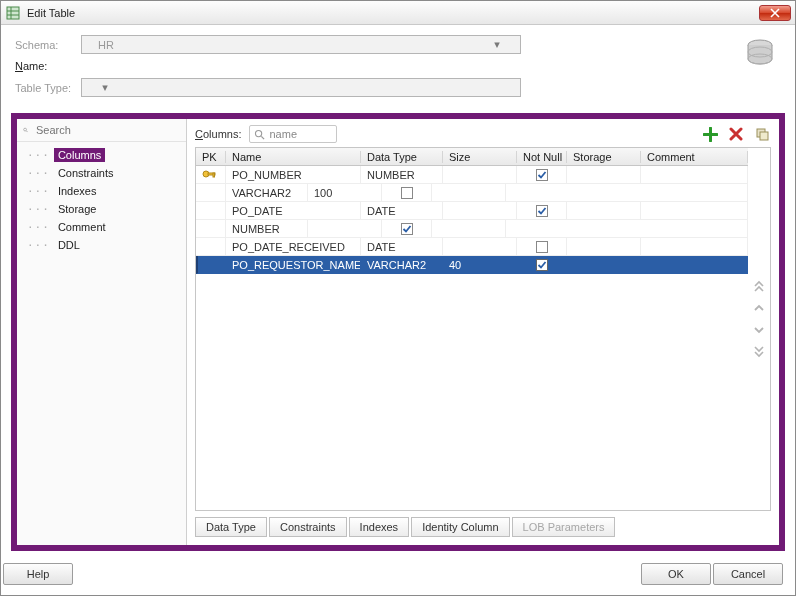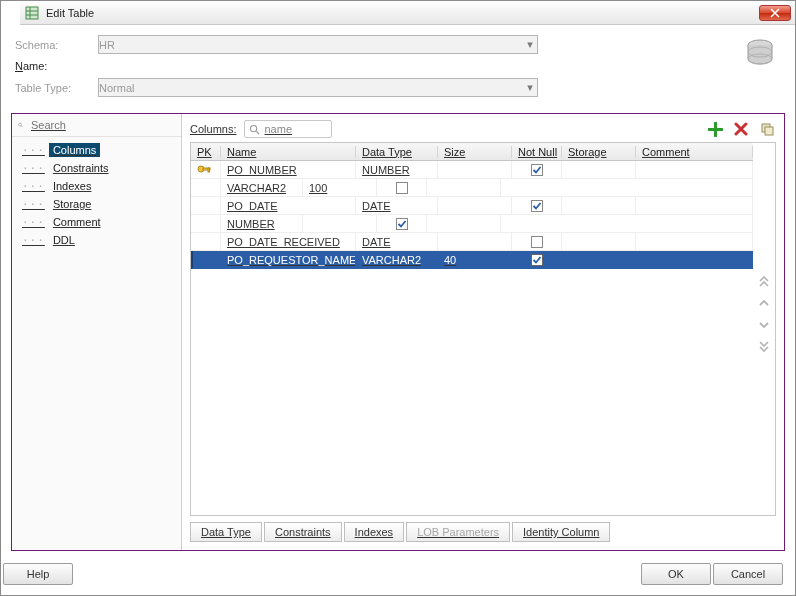--- a/index.html
+++ b/index.html
@@ -1,54 +1,54 @@
 <!DOCTYPE html>
 <html><head>
 <meta charset="utf-8">
 <style>
   * { box-sizing: border-box; }
   html, body { margin:0; padding:0; font-family: Tahoma, Verdana, sans-serif; font-size:11px; color:#333; }
   body { background:#fff; width:796px; height:596px; overflow:hidden; }
   .window { width:796px; height:596px; border:1px solid #8a8a8a; background:#fff; display:flex; flex-direction:column; }
   .titlebar {
     height:24px; display:flex; align-items:center; padding:0 4px;
-    background:linear-gradient(#fdfdfd,#e8e8e8); border-bottom:1px solid #c9c9c9;margin-left:19px;
+    background:linear-gradient(#fdfdfd,#e8e8e8); border-bottom:1px solid #c9c9c9;
   }
   .titlebar .ticon { width:16px; height:16px; margin-right:6px; display:flex; align-items:center; justify-content:center;}
   .titlebar .title { flex:1; font-size:11px; color:#222; }
   .titlebar .close-btn {
     width:32px; height:16px; border:1px solid #a33; border-radius:3px;
     background:linear-gradient(#f29b8c,#d74a2e 48%,#c22b0f 52%,#e2684b);
     display:flex; align-items:center; justify-content:center; cursor:pointer;
   }
 
   .form-area { padding:10px 14px 6px 14px; position:relative; }
-  .form-row { display:flex; align-items:center; margin-bottom:6px;gap:17px; }
+  .form-row { display:flex; align-items:center; margin-bottom:6px; }
   .form-row label { width:66px; color:#222; }
   .form-row.disabled label { color:#9a9a9a; }
   .combo, .textin {
-    flex:1; max-width:440px; height:19px; border:1px solid #b5b5b5; background:#fff; padding:1px 0;
+    flex:1; max-width:440px; height:19px; border:1px solid #b5b5b5; background:#fff; padding:1px 16px;
     display:flex; align-items:center; font-size:11px; color:#333;
   }
   .combo.disabled { background:#f2f2f2; color:#9a9a9a; }
   .combo .val { flex:1; }
   .combo .chev { width:14px; text-align:center; color:#7a7a7a; }
   .textin input { border:none; outline:none; width:100%; font:inherit; background:transparent; }
 
   .db-icon { position:absolute; right:18px; top:12px; }
 
-  .body-split { flex:1; display:flex; border:1px solid #701a75; margin:4px 10px 6px 10px; min-height:0;text-decoration:underline; }
+  .body-split { flex:1; display:flex; border:6px solid #701a75; margin:4px 10px 6px 10px; min-height:0; }
   .left-pane { width:170px; border-right:1px solid #cfcfcf; background:#fafafa; display:flex; flex-direction:column; }
   .search-row { display:flex; align-items:center; padding:4px 6px; border-bottom:1px solid #e3e3e3; gap:6px; }
   .search-row input { flex:1; border:none; outline:none; font:inherit; color:#888; background:transparent; }
   .tree { padding:4px 2px; font-size:11px; }
   .tree-item { display:flex; align-items:center; height:18px; padding-left:8px; cursor:pointer; }
   .tree-item .dots { color:#b0b0b0; margin-right:4px; letter-spacing:1px; font-family:monospace; }
   .tree-item .lbl { padding:1px 4px; border-radius:0; }
-  .tree-item.selected .lbl { background:#0c4a6e; color:#fff; }
+  .tree-item.selected .lbl { background:#701a75; color:#fff; }
   .tree-item .lbl { color:#222; }
 
   .right-pane { flex:1; display:flex; flex-direction:column; min-width:0; }
   .right-header { display:flex; align-items:center; padding:6px 8px 2px 8px; gap:8px; }
   .right-header .filterbox {
     width:88px; height:18px; border:1px solid #c8c8c8; border-radius:2px;
     display:flex; align-items:center; padding:0 4px; gap:4px; color:#888;
   }
   .right-header .spacer { flex:1; }
   .icon-btn { width:18px; height:18px; display:flex; align-items:center; justify-content:center; cursor:pointer; }
@@ -131,21 +131,20 @@
         <span class="val">HR</span>
         <span class="chev">▾</span>
       </div>
     </div>
     <div class="form-row">
       <label><span class="u">N</span><span>ame:</span></label>
     </div>
     <div class="form-row disabled">
       <label>Table Type:</label>
       <div class="combo disabled">
-        <span class="val">Normal</span>
         <span class="chev">▾</span>
       </div>
     </div>
   </div>
 
   <div class="body-split">
     <div class="left-pane">
       <div class="search-row">
         <svg width="12" height="12" viewBox="0 0 12 12">
           <circle cx="5" cy="5" r="3.4" fill="none" stroke="#7a7a7a" stroke-width="1.2"></circle>
@@ -331,22 +330,22 @@
                 <path d="M3 2 L7 6 L11 2 M3 7 L7 11 L11 7" fill="none" stroke="#777" stroke-width="1.6"></path>
               </svg>
           </div>
         </div>
       </div>
 
       <div class="lower-tabs" id="lower-tabs">
           <div class="tab">Data Type</div>
           <div class="tab">Constraints</div>
           <div class="tab">Indexes</div>
+          <div class="tab">Identity Column</div>
           <div class="tab disabled">LOB Parameters</div>
-          <div class="tab">Identity Column</div>
         </div>
     </div>
   </div>
 
   <div class="footer">
     <div class="btn">
         <span>Help</span>
       </div>
     <div class="spacer"></div>
     <div class="btn">

